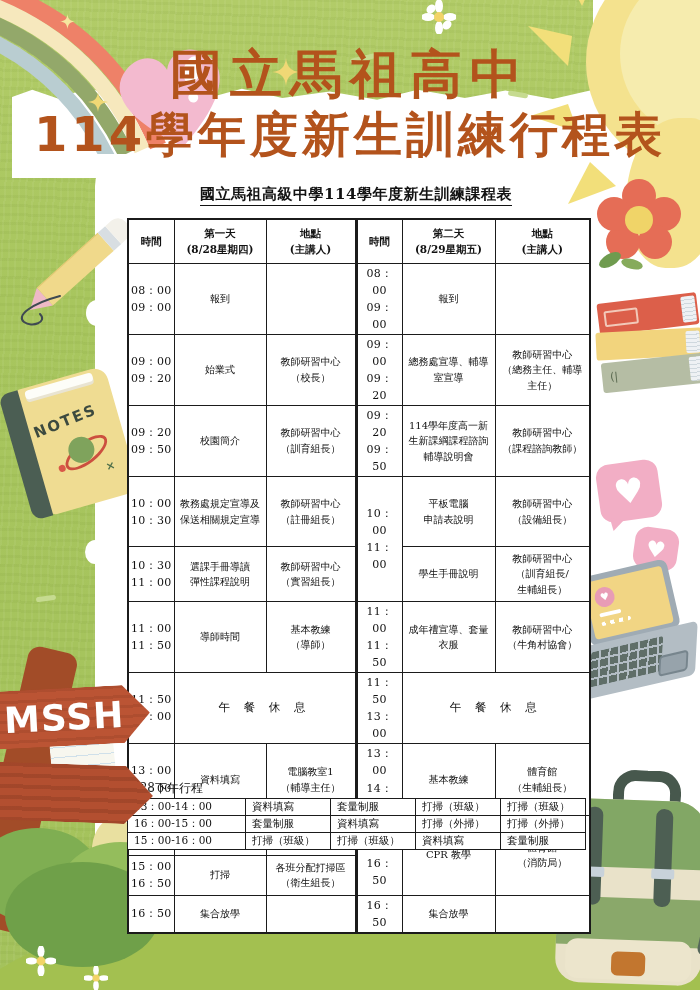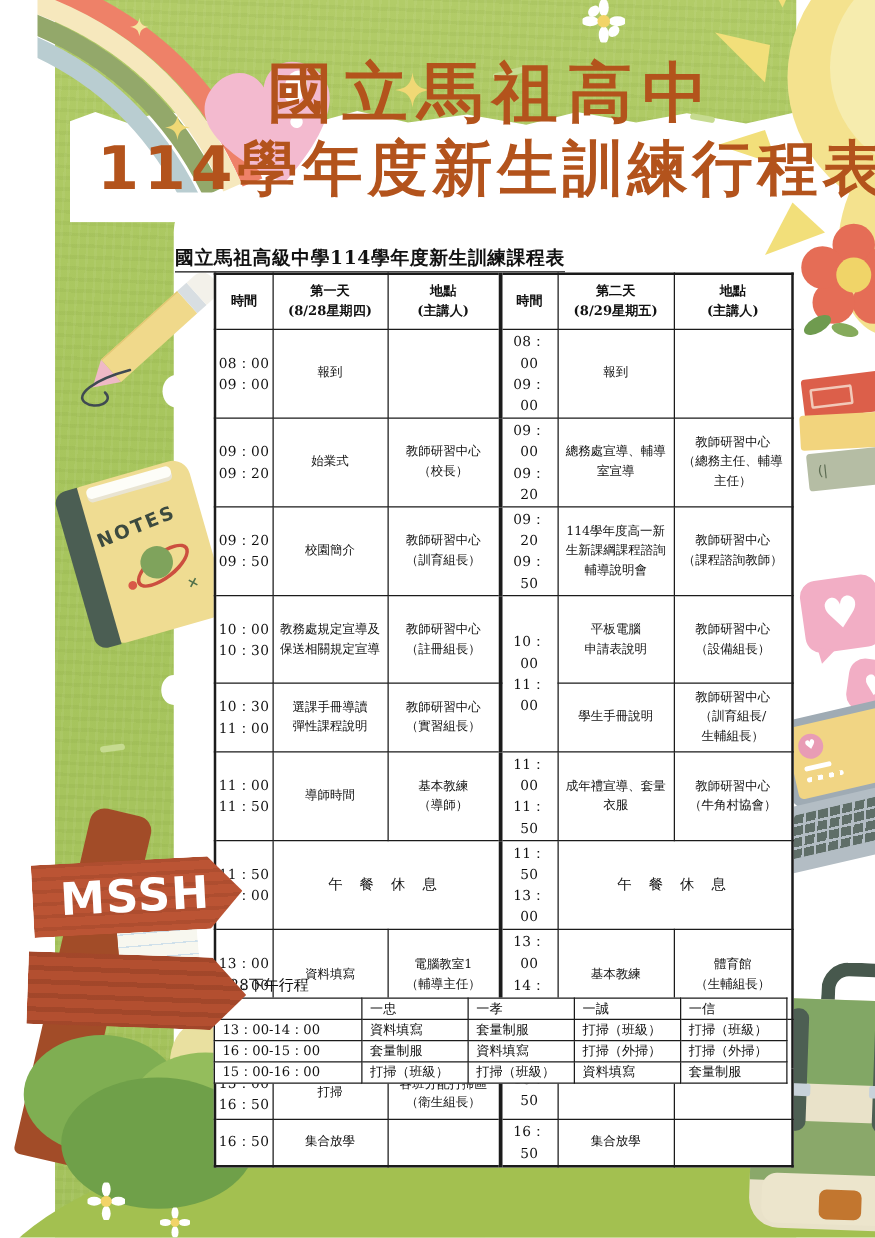--- a/index.html
+++ b/index.html
@@ -2,33 +2,33 @@
 <html><head>
 <meta charset="utf-8">
 <style>
   html,body{margin:0;padding:0;}
   body{width:700px;height:990px;position:relative;overflow:hidden;
        font-family:"DejaVu Sans",sans-serif;}
   .page{position:absolute;inset:0;width:593px;height:990px;
     background:
       repeating-linear-gradient(93deg, rgba(255,255,255,.05) 0 2px, rgba(0,0,0,0) 2px 7px),
       repeating-linear-gradient(2deg, rgba(80,110,20,.06) 0 3px, rgba(0,0,0,0) 3px 9px),
-      linear-gradient(180deg,#b2cc68 0%, #a8c65e 30%, #a4c25c 100%); margin-left: 44px;}
+      linear-gradient(180deg,#b2cc68 0%, #a8c65e 30%, #a4c25c 100%);}
   
   .paper-band{position:absolute;left:12px;top:86px;width:676px;height:92px;background:#fff;z-index:1;
     clip-path:polygon(0% 12%,3% 4%,7% 14%,11% 2%,16% 12%,22% 5%,28% 15%,34% 3%,40% 13%,47% 6%,54% 15%,60% 4%,67% 13%,73% 5%,80% 14%,86% 4%,92% 13%,97% 6%,100% 14%,100% 100%,0% 100%);}
   .paper-main{position:absolute;left:95px;top:150px;width:520px;height:760px;background:#fff;
     border-radius:36px 20px 28px 40px;z-index:1;}
   .paper-bump{position:absolute;background:#fff;border-radius:50%;z-index:1;}
   
   .title1{position:absolute;left:0;top:40px;width:700px;text-align:center;z-index:4;
     font-size:52px;font-weight:bold;letter-spacing:8px;color:#b3531c;}
   .title2{position:absolute;left:0;top:103px;width:700px;text-align:center;z-index:4;
     font-size:48px;font-weight:bold;letter-spacing:4px;color:#b3531c;}
-  .subtitle{position:absolute;left:96px;top:196px;width:520px;z-index:5;}
+  .subtitle{position:absolute;left:96px;top:184px;width:520px;text-align:center;z-index:5;}
   .subtitle span{display:inline-block;border-bottom:1.5px solid #111;padding-bottom:1px;
     font-family:"DejaVu Serif",serif;font-size:15px;font-weight:bold;color:#121212;letter-spacing:.5px;}
   
   table{border-collapse:collapse;table-layout:fixed;}
   .mt{position:absolute;left:127px;top:218px;width:462px;z-index:5;border:2px solid #1b1b1b;background:#fff;}
   .mt td,.mt th{border:1px solid #1b1b1b;text-align:center;vertical-align:middle;
     white-space:pre-line;font-family:"DejaVu Serif",serif;font-size:10px;line-height:1.55;
     padding:1px 2px;color:#111;font-weight:normal;}
   .mt th{font-size:10.5px;font-weight:bold;}
   .mt .t{font-weight:normal;font-size:11px;letter-spacing:.3px;}
@@ -454,27 +454,20 @@
   <div class="foot-label">8/28下午行程</div>
   <table class="bt">
     <colgroup>
         <col style="width:118px">
         <col style="width:85px">
         <col style="width:85px">
         <col style="width:85px">
         <col style="width:85px">
       </colgroup>
     <tbody>
-        <tr style="height:16px">
-      <td></td>
-      <td>一忠</td>
-      <td>一孝</td>
-      <td>一誠</td>
-      <td>一信</td>
-    </tr>
     <tr style="height:17px">
       <td>13：00-14：00</td>
       <td>資料填寫</td>
       <td>套量制服</td>
       <td>打掃（班級）</td>
       <td>打掃（班級）</td>
     </tr>
     <tr style="height:17px">
       <td>16：00-15：00</td>
       <td>套量制服</td>

